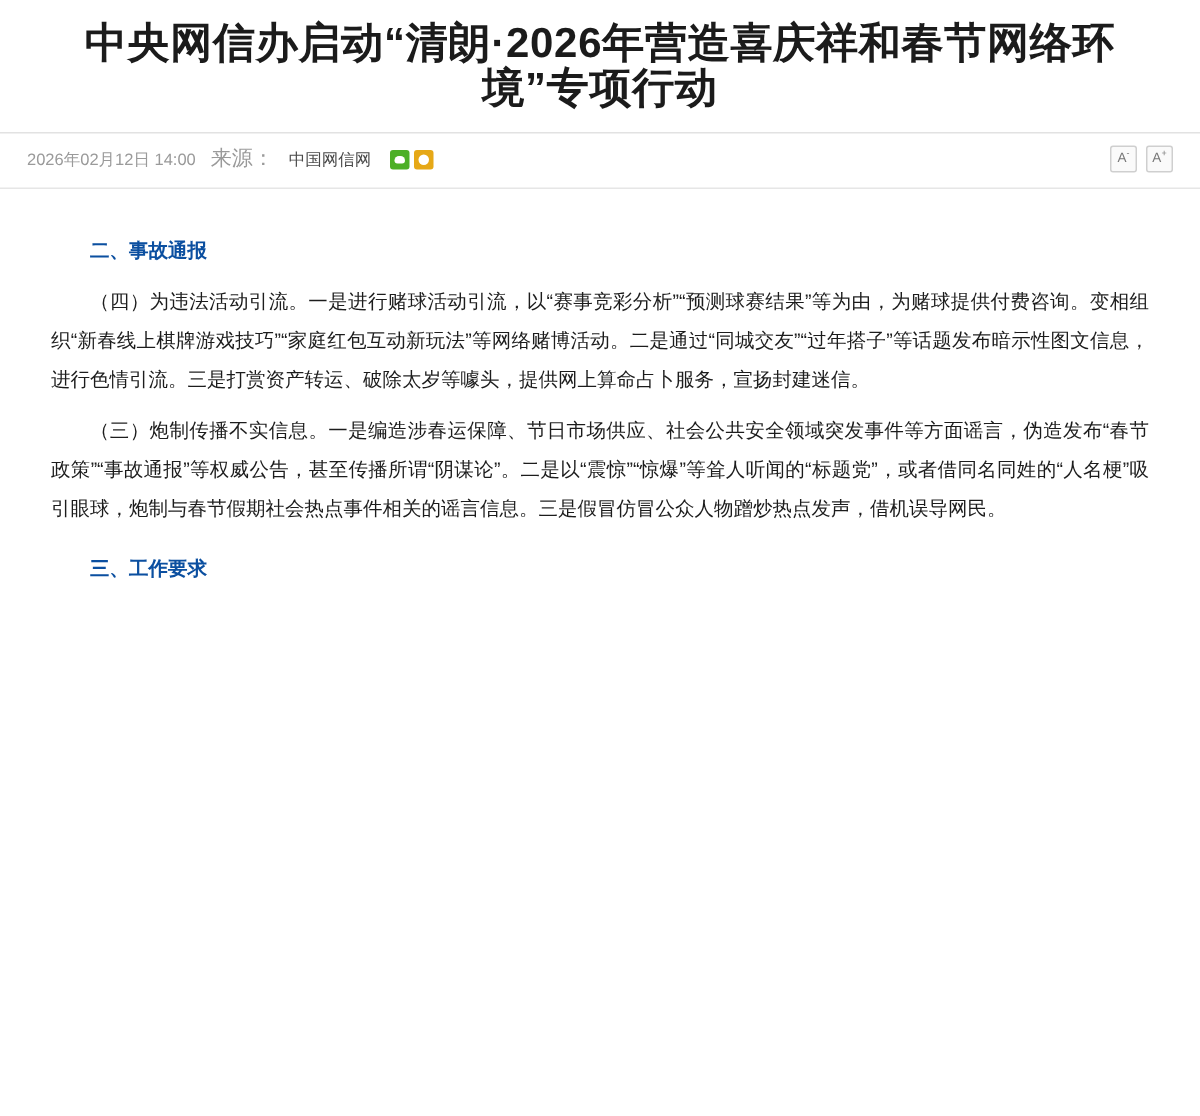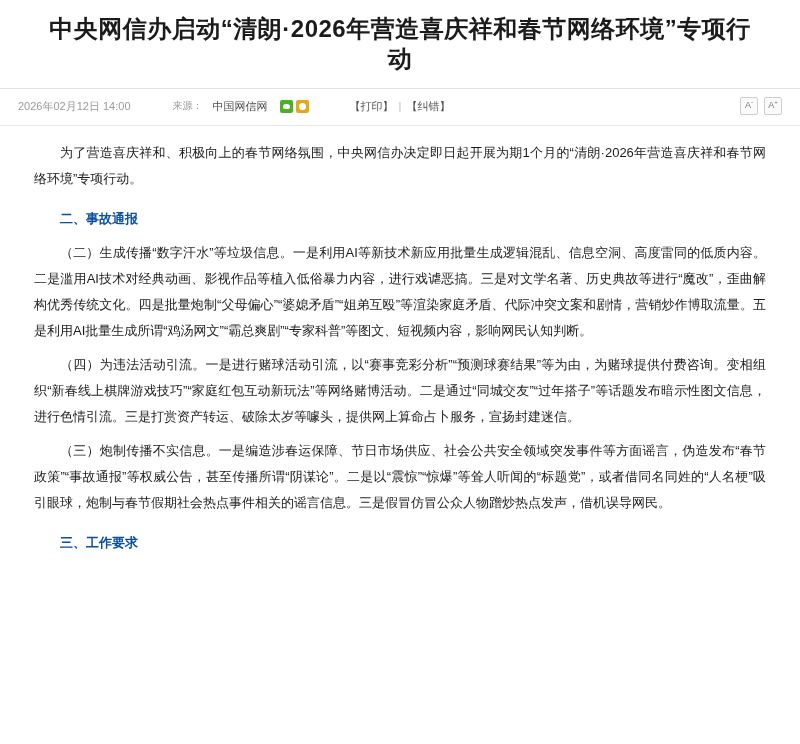--- a/index.html
+++ b/index.html
@@ -18,21 +18,21 @@
     box-sizing: border-box;
     background: #fff;
   }
   .title-bar {
     padding: 14px 40px 14px 40px;
     border-bottom: 1px solid #e2e2e2;
     background: #fff;
   }
   .doc-title {
     text-align: center;
-    font-size: 24px;
+    font-size: 28px;
     font-weight: bold;
     color: #1b1b1b;
     letter-spacing: 0.5px;
     line-height: 30px;
     font-family: "Liberation Sans", sans-serif;
   }
   .meta-bar {
     display: flex;
     align-items: center;
     padding: 8px 18px 10px 18px;
@@ -47,22 +47,21 @@
     gap: 10px;
     white-space: nowrap;
   }
   .meta-date {
     color: #9a9a9a;
     font-size: 11px;
     text-align: right;
   }
   .meta-source-label {
     color: #9a9a9a;
-    font-size: 10px;
-    margin-left: 32px;
+    font-size: 14px;
   }
   .meta-source-name {
     color: #4a4a4a;
     font-size: 11px;
   }
   .share-icons {
     display: inline-flex;
     gap: 3px;
     align-items: center;
     margin-left: 2px;
@@ -157,38 +156,31 @@
     <div class="meta-left">
       <span class="meta-date">2026年02月12日 14:00</span>
       <span class="meta-source-label">来源：</span>
       <span class="meta-source-name">中国网信网</span>
       <span class="share-icons">
         <span class="share-icon weixin"></span>
         <span class="share-icon weibo"></span>
       </span>
     </div>
 
-    <div class="meta-center">
-      <span>【打印】</span>
-      <span class="sep">|</span>
-      <span>【纠错】</span>
-    </div>
 
     <div class="meta-right">
       <span class="font-btn">
         <span>A</span><sup>-</sup>
       </span>
       <span class="font-btn">
         <span>A</span><sup>+</sup>
       </span>
     </div>
   </div>
 
   <div class="content" id="article-body">
-      <p>为了营造喜庆祥和、积极向上的春节网络氛围，中央网信办决定即日起开展为期1个月的“清朗·2026年营造喜庆祥和春节网络环境”专项行动。</p>
       <p class="section-head">二、事故通报</p>
-      <p>（二）生成传播“数字汗水”等垃圾信息。一是利用AI等新技术新应用批量生成逻辑混乱、信息空洞、高度雷同的低质内容。二是滥用AI技术对经典动画、影视作品等植入低俗暴力内容，进行戏谑恶搞。三是对文学名著、历史典故等进行“魔改”，歪曲解构优秀传统文化。四是批量炮制“父母偏心”“婆媳矛盾”“姐弟互殴”等渲染家庭矛盾、代际冲突文案和剧情，营销炒作博取流量。五是利用AI批量生成所谓“鸡汤网文”“霸总爽剧”“专家科普”等图文、短视频内容，影响网民认知判断。</p>
       <p>（四）为违法活动引流。一是进行赌球活动引流，以“赛事竞彩分析”“预测球赛结果”等为由，为赌球提供付费咨询。变相组织“新春线上棋牌游戏技巧”“家庭红包互动新玩法”等网络赌博活动。二是通过“同城交友”“过年搭子”等话题发布暗示性图文信息，进行色情引流。三是打赏资产转运、破除太岁等噱头，提供网上算命占卜服务，宣扬封建迷信。</p>
       <p>（三）炮制传播不实信息。一是编造涉春运保障、节日市场供应、社会公共安全领域突发事件等方面谣言，伪造发布“春节政策”“事故通报”等权威公告，甚至传播所谓“阴谋论”。二是以“震惊”“惊爆”等耸人听闻的“标题党”，或者借同名同姓的“人名梗”吸引眼球，炮制与春节假期社会热点事件相关的谣言信息。三是假冒仿冒公众人物蹭炒热点发声，借机误导网民。</p>
       <p class="section-head">三、工作要求</p>
     </div>
 
 </div>
 
 </body></html>

